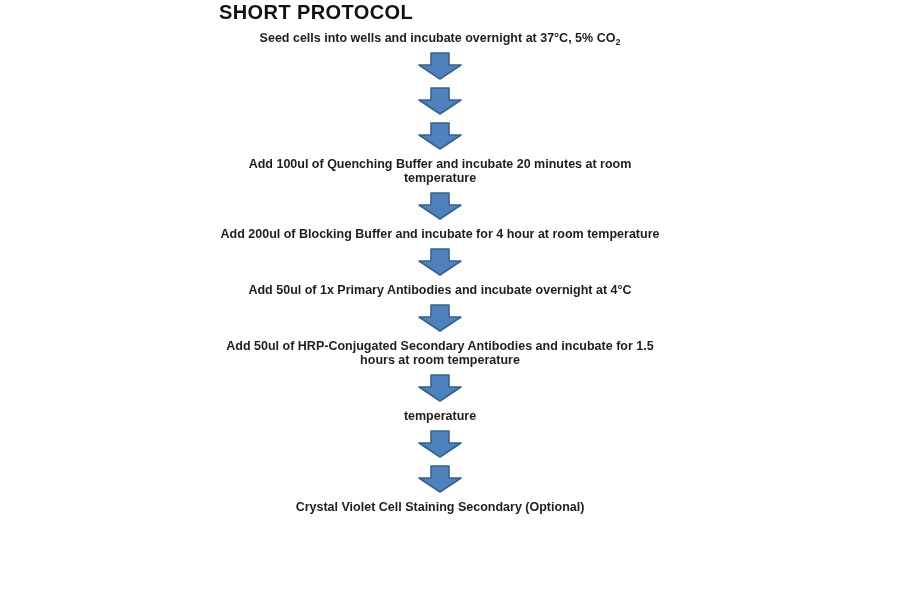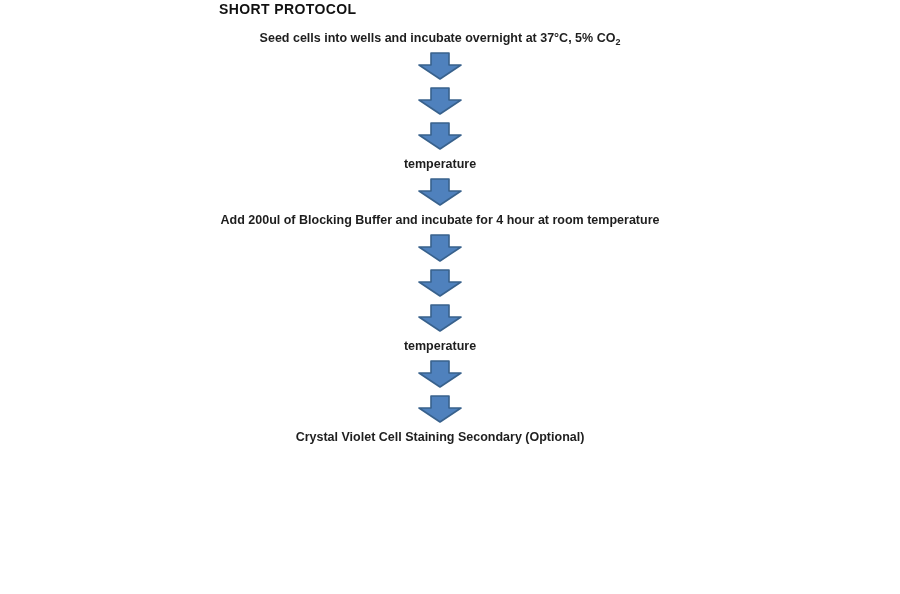--- a/index.html
+++ b/index.html
@@ -12,21 +12,21 @@
     width: 900px;
     height: 594px;
     background: #ffffff;
     overflow: hidden;
     font-family: "Liberation Sans", sans-serif;
   }
   .title {
     position: absolute;
     left: 219px;
     top: 1px;
-    font-size: 14px;
+    font-size: 20px;
     font-weight: bold;
     letter-spacing: 0.4px;
     color: #111111;
     white-space: nowrap;
   }
   .flow {
     position: absolute;
     left: 160px;
     top: 31px;
     width: 560px;
@@ -68,34 +68,42 @@
       <svg class="arrow-wrap" viewBox="0 0 44 28" xmlns="http://www.w3.org/2000/svg">
     <polygon points="13,1 31,1 31,13 43,13 22,27 1,13 13,13" stroke-width="1.6" stroke-linejoin="round" fill="#4F81BD" stroke="#38618C"></polygon>
   </svg>
       <svg class="arrow-wrap" viewBox="0 0 44 28" xmlns="http://www.w3.org/2000/svg">
     <polygon points="13,1 31,1 31,13 43,13 22,27 1,13 13,13" stroke-width="1.6" stroke-linejoin="round" fill="#4F81BD" stroke="#38618C"></polygon>
   </svg>
       <svg class="arrow-wrap" viewBox="0 0 44 28" xmlns="http://www.w3.org/2000/svg">
     <polygon points="13,1 31,1 31,13 43,13 22,27 1,13 13,13" stroke-width="1.6" stroke-linejoin="round" fill="#4F81BD" stroke="#38618C"></polygon>
   </svg>
       <div class="step">
+        <div class="line"><span>Add 100ul of Quenching Buffer and incubate 20 minutes at room</span></div>
         <div class="line"><span>temperature</span></div>
       </div>
       <svg class="arrow-wrap" viewBox="0 0 44 28" xmlns="http://www.w3.org/2000/svg">
     <polygon points="13,1 31,1 31,13 43,13 22,27 1,13 13,13" stroke-width="1.6" stroke-linejoin="round" fill="#4F81BD" stroke="#38618C"></polygon>
   </svg>
       <div class="step">
         <div class="line"><span>Add 200ul of Blocking Buffer and incubate for 4 hour at room temperature</span></div>
       </div>
       <svg class="arrow-wrap" viewBox="0 0 44 28" xmlns="http://www.w3.org/2000/svg">
     <polygon points="13,1 31,1 31,13 43,13 22,27 1,13 13,13" stroke-width="1.6" stroke-linejoin="round" fill="#4F81BD" stroke="#38618C"></polygon>
   </svg>
+      <div class="step">
+        <div class="line"><span>Add 50ul of 1x Primary Antibodies and incubate overnight at 4°C</span></div>
+      </div>
       <svg class="arrow-wrap" viewBox="0 0 44 28" xmlns="http://www.w3.org/2000/svg">
     <polygon points="13,1 31,1 31,13 43,13 22,27 1,13 13,13" stroke-width="1.6" stroke-linejoin="round" fill="#4F81BD" stroke="#38618C"></polygon>
   </svg>
+      <div class="step">
+        <div class="line"><span>Add 50ul of HRP-Conjugated Secondary Antibodies and incubate for 1.5</span></div>
+        <div class="line"><span>hours at room temperature</span></div>
+      </div>
       <svg class="arrow-wrap" viewBox="0 0 44 28" xmlns="http://www.w3.org/2000/svg">
     <polygon points="13,1 31,1 31,13 43,13 22,27 1,13 13,13" stroke-width="1.6" stroke-linejoin="round" fill="#4F81BD" stroke="#38618C"></polygon>
   </svg>
       <div class="step">
         <div class="line"><span>temperature</span></div>
       </div>
       <svg class="arrow-wrap" viewBox="0 0 44 28" xmlns="http://www.w3.org/2000/svg">
     <polygon points="13,1 31,1 31,13 43,13 22,27 1,13 13,13" stroke-width="1.6" stroke-linejoin="round" fill="#4F81BD" stroke="#38618C"></polygon>
   </svg>
       <svg class="arrow-wrap" viewBox="0 0 44 28" xmlns="http://www.w3.org/2000/svg">

